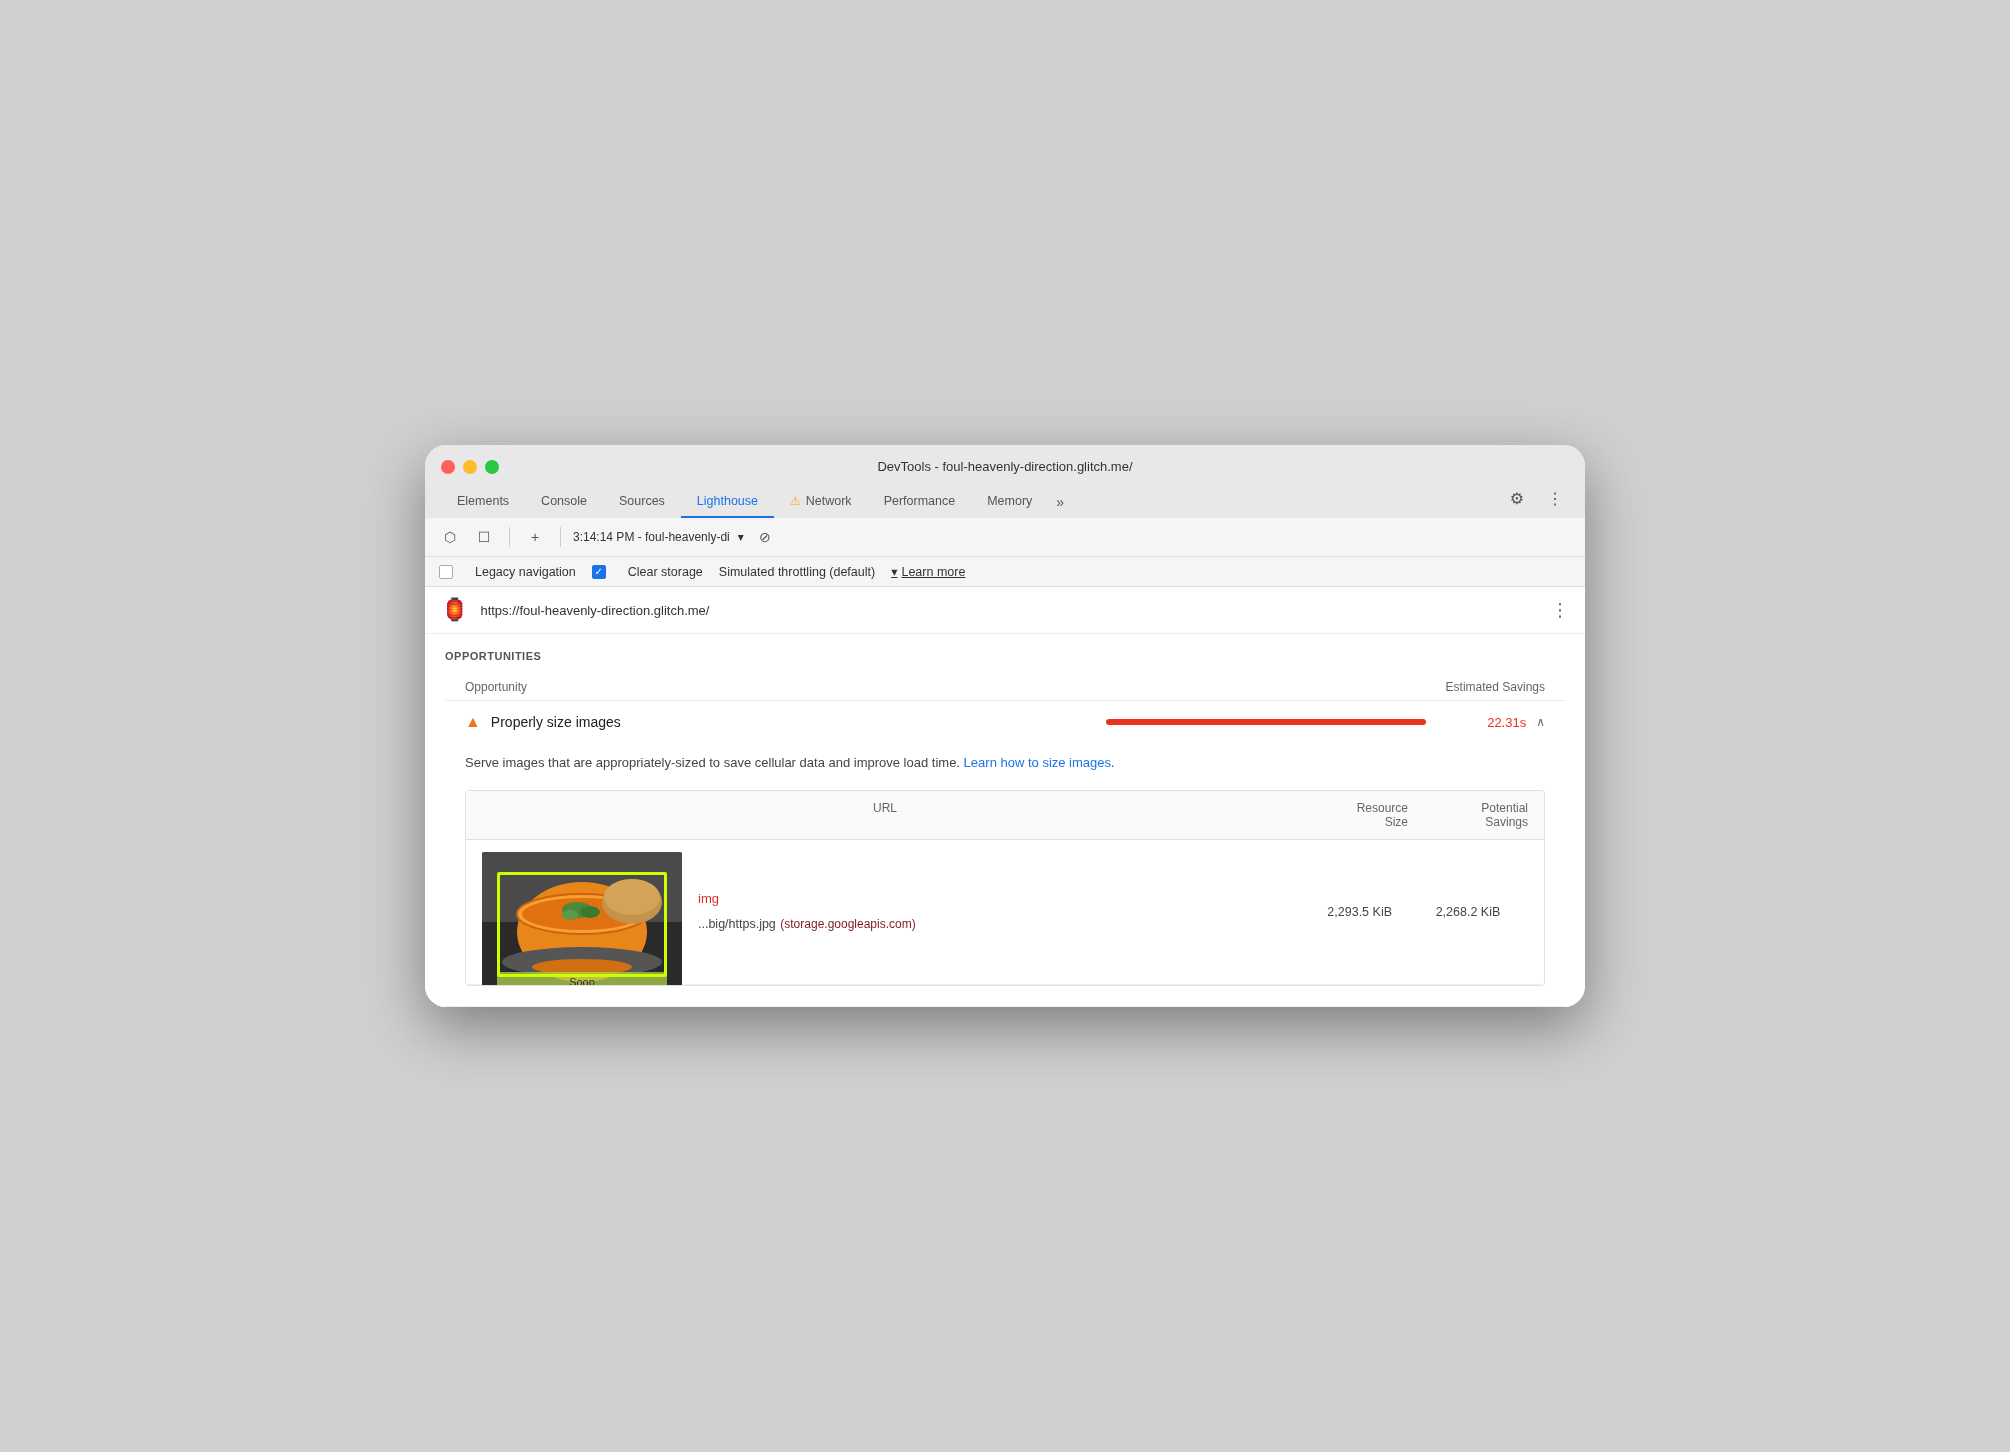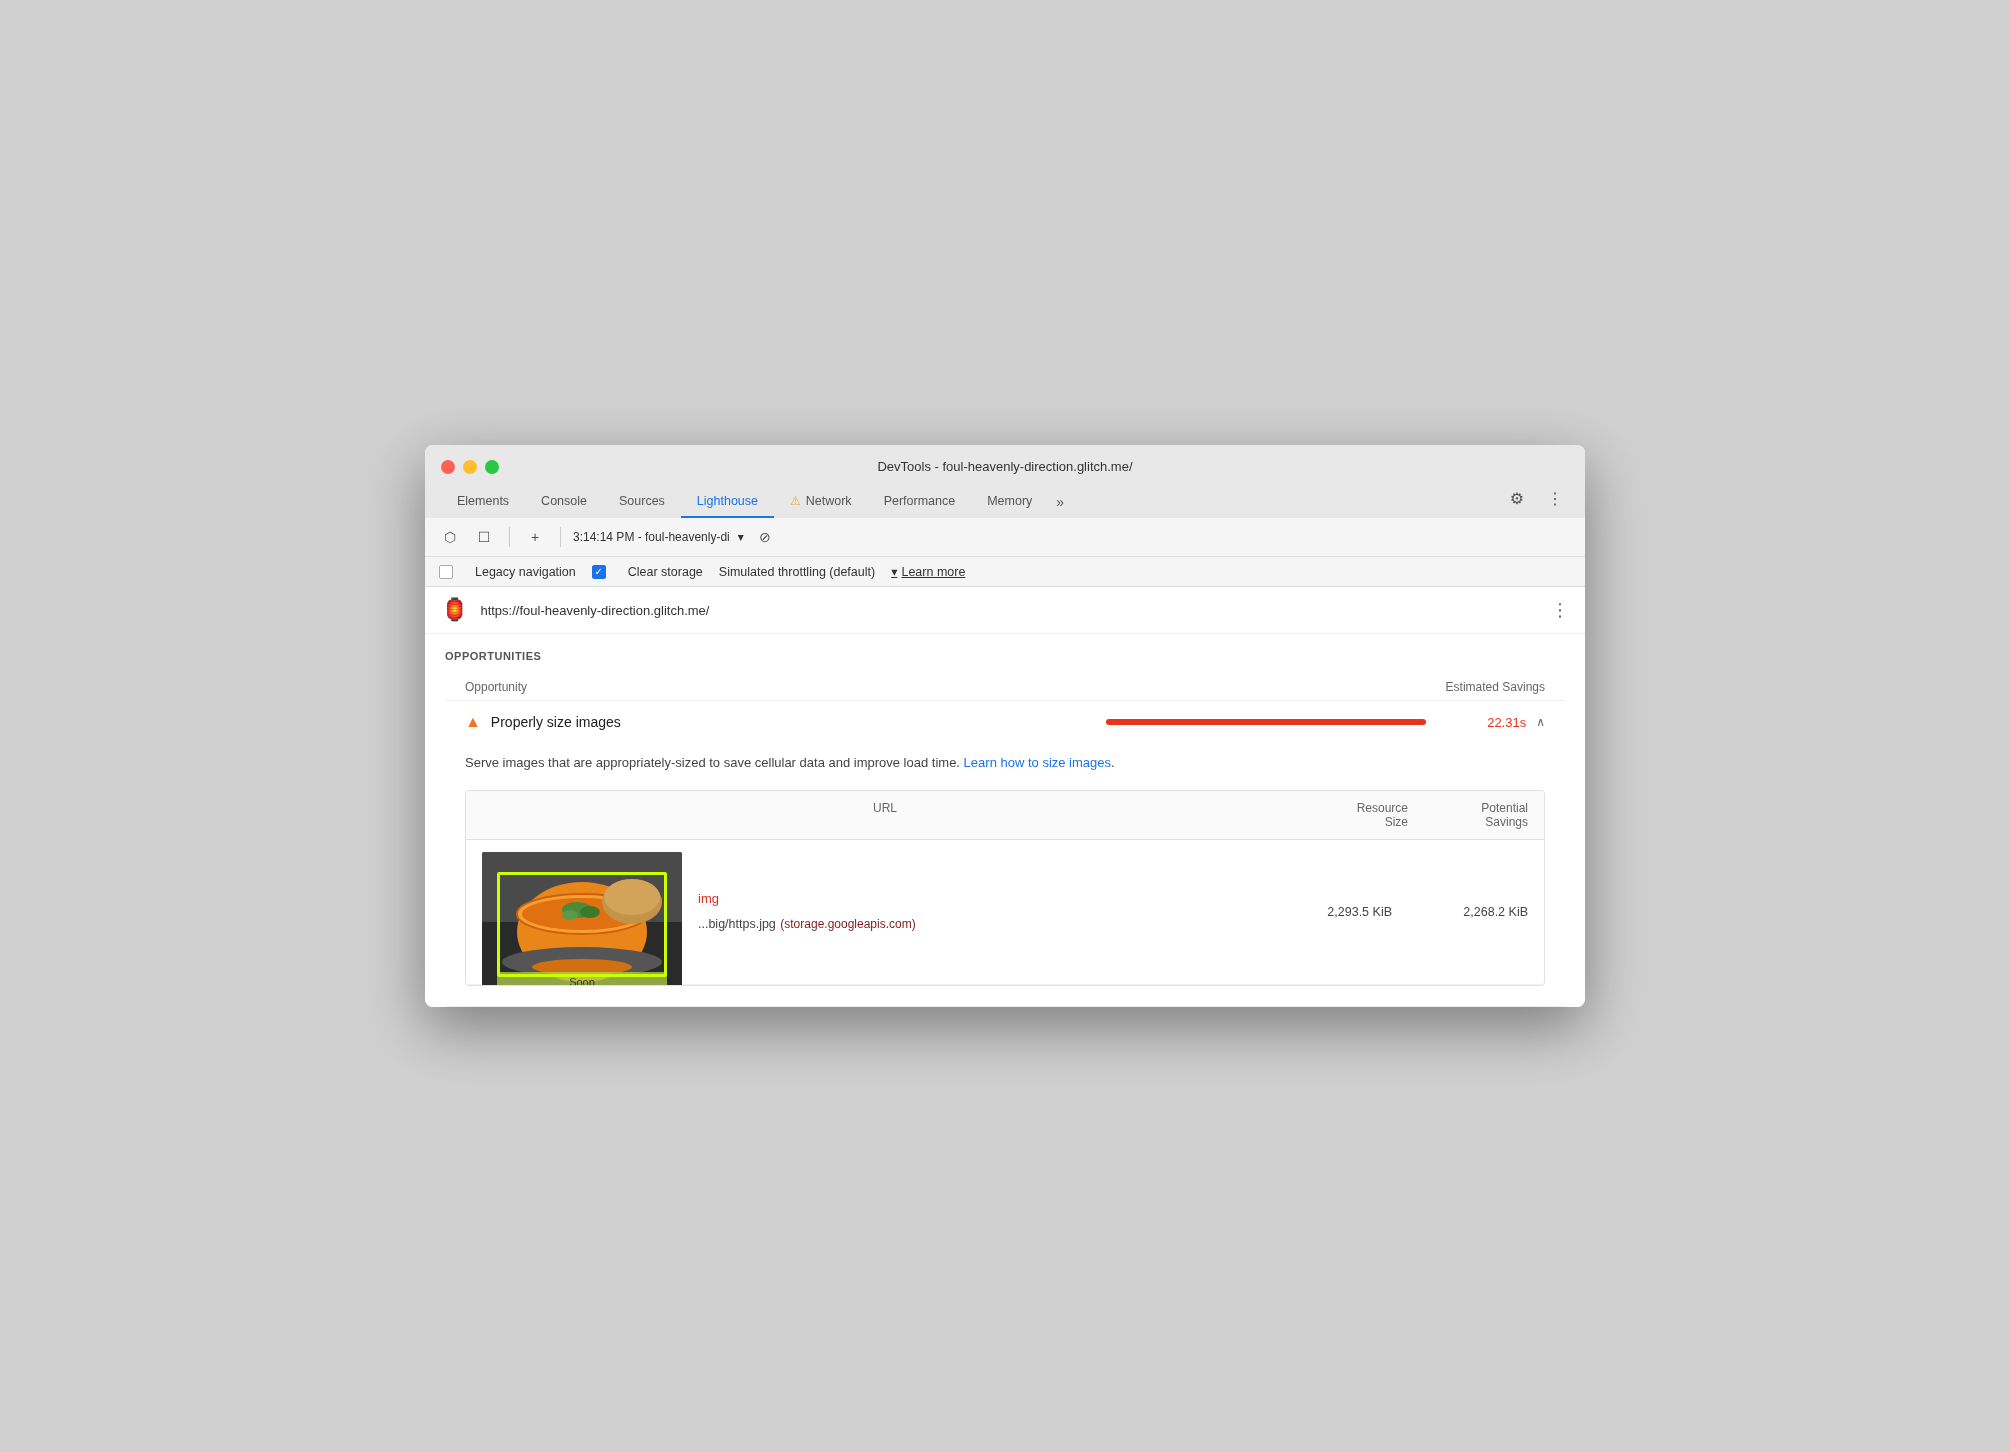--- a/index.html
+++ b/index.html
@@ -7,21 +7,21 @@
       background: #d0d0d0;
       display: flex;
       justify-content: center;
       align-items: center;
       min-height: 100vh;
       font-family: -apple-system, BlinkMacSystemFont, 'Segoe UI', sans-serif;
     }
     .window {
       width: 1160px;
       background: #f5f5f5;
-      border-radius: 8px;
+      border-radius: 21px;
       box-shadow: 0 20px 60px rgba(0,0,0,0.4);
       overflow: hidden;
     }
     .title-bar {
       background: #e8e8e8;
       padding: 14px 16px 0;
       display: flex;
       flex-direction: column;
     }
     .title-bar-top {
@@ -356,21 +356,21 @@
       color: #7f1d1d;
     }
     .row-size {
       width: 120px;
       text-align: right;
       font-size: 12.5px;
       color: #444;
     }
     .row-savings {
       width: 120px;
-      text-align: right;
+      text-align: center;
       font-size: 12.5px;
       color: #444;
     }
   </style>
 </head>
 <body>
 
 <div class="window">
 
   <div class="title-bar">

